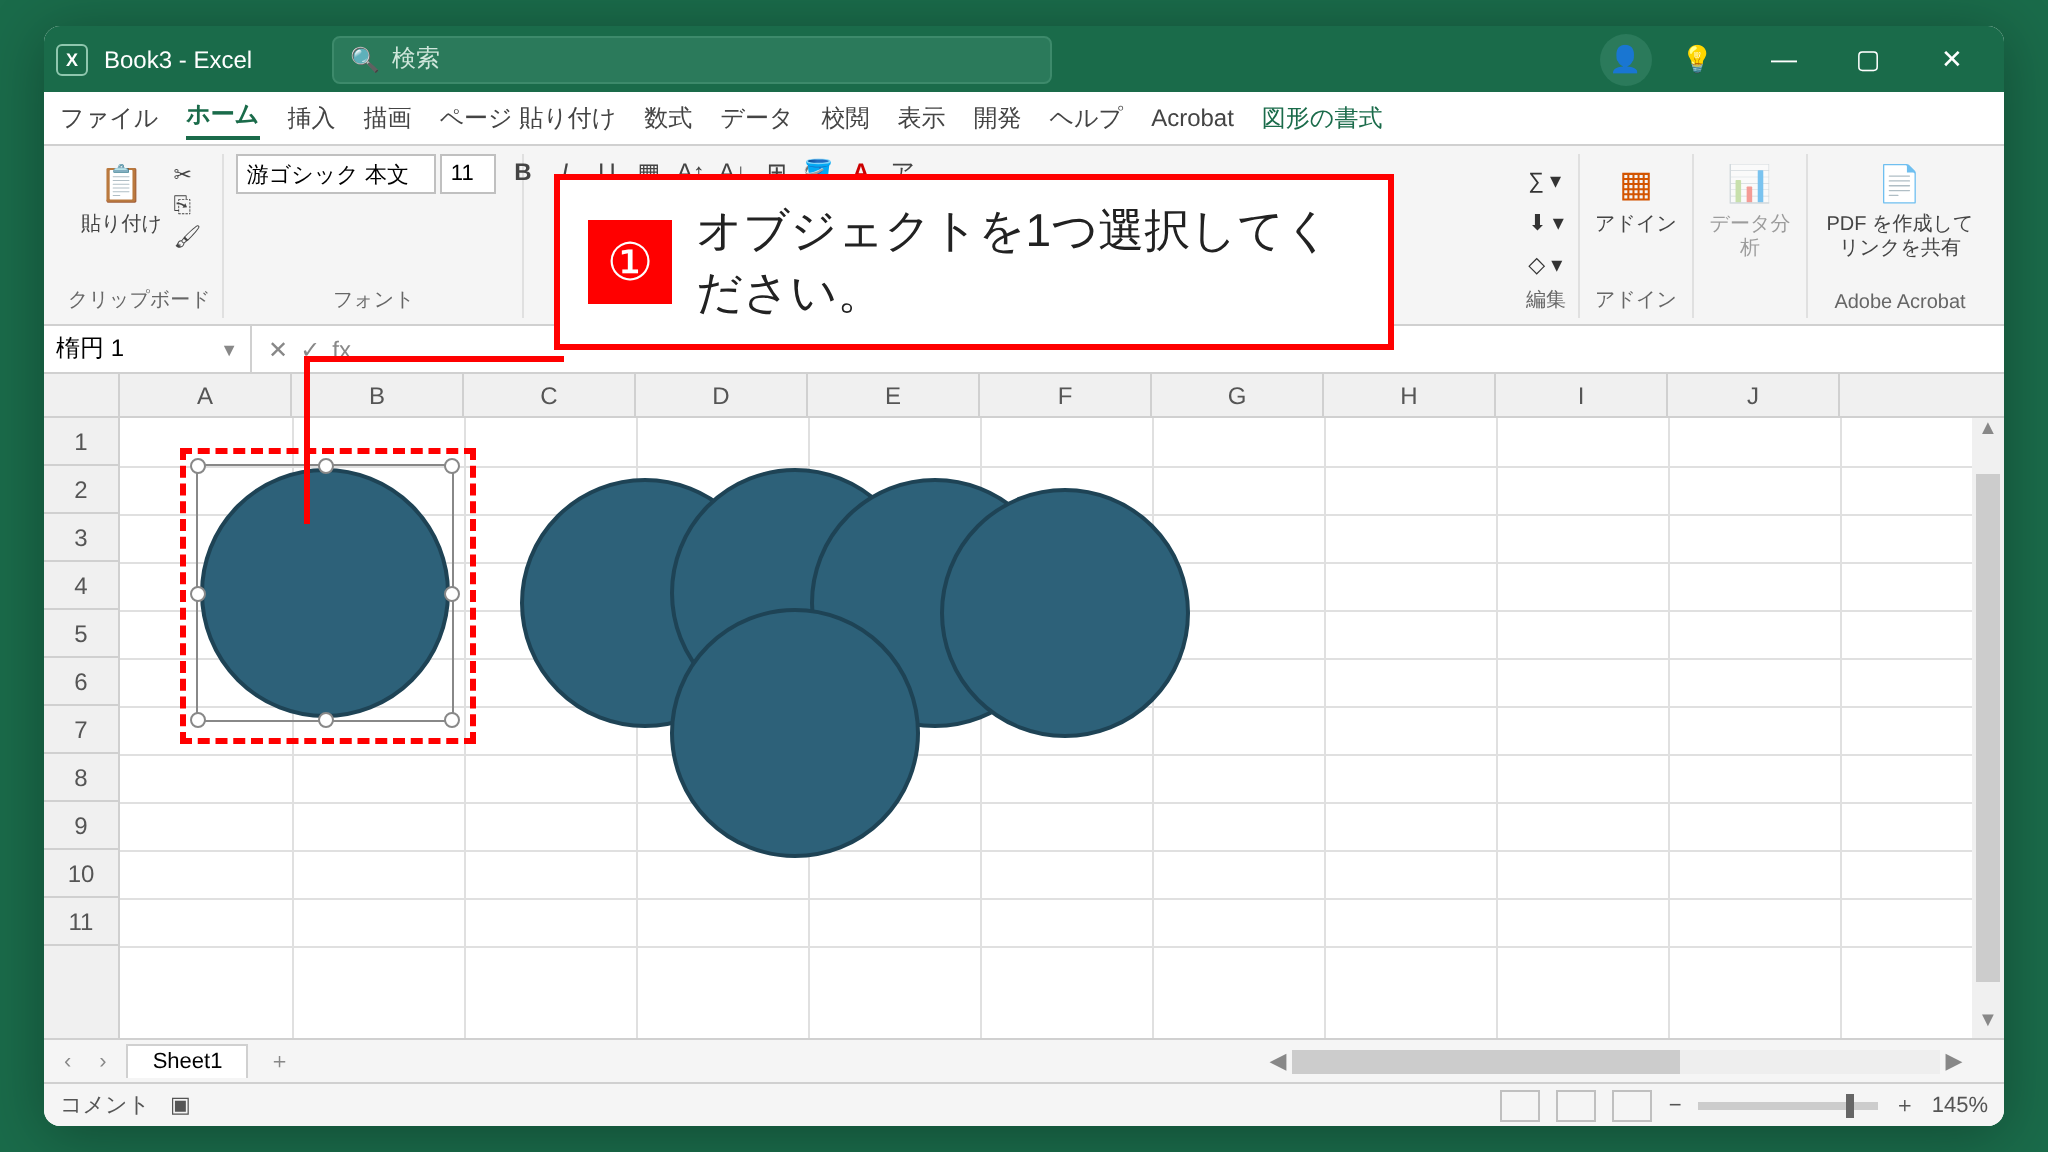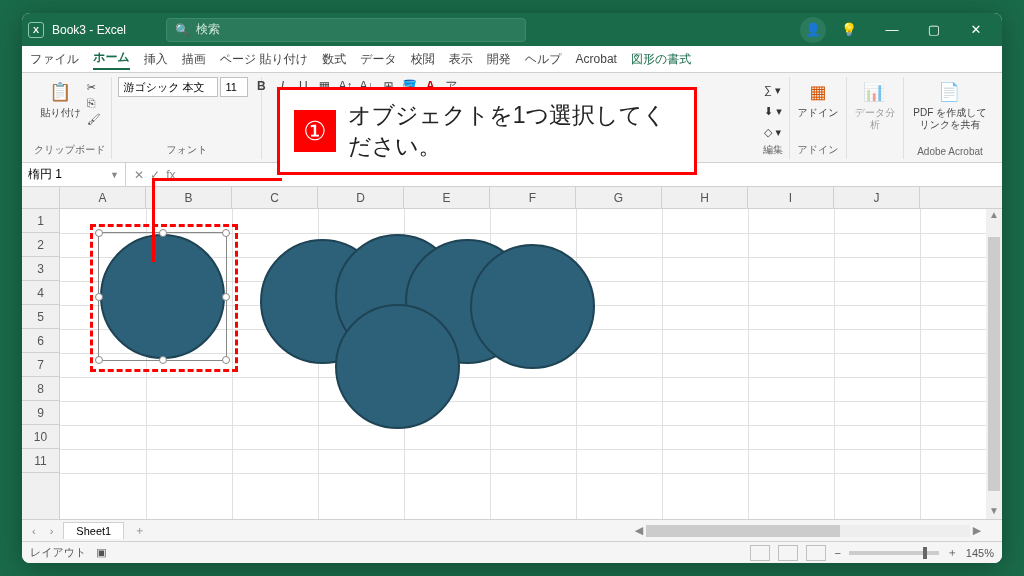--- a/index.html
+++ b/index.html
@@ -322,21 +322,21 @@
     <div class="hscroll">
       <span class="arr">◀</span>
       <div class="track">
           <div class="thumb"></div>
         </div>
       <span class="arr">▶</span>
     </div>
   </div>
 
   <div class="status">
-    <span>レイアウト</span>
+    <span>コメント</span>
     <span>▣</span>
     <div class="rt2">
       <span class="viewbtn"></span>
       <span class="viewbtn"></span>
       <span class="viewbtn"></span>
       <span>−</span>
       <div class="zslider">
           <div class="zthumb"></div>
         </div>
       <span>＋</span>

